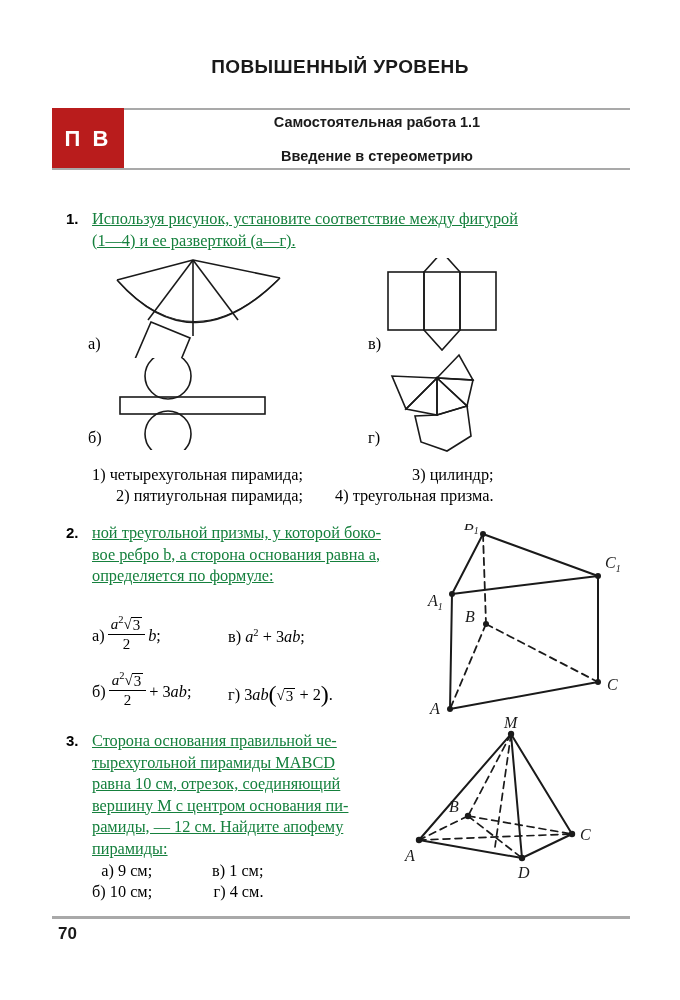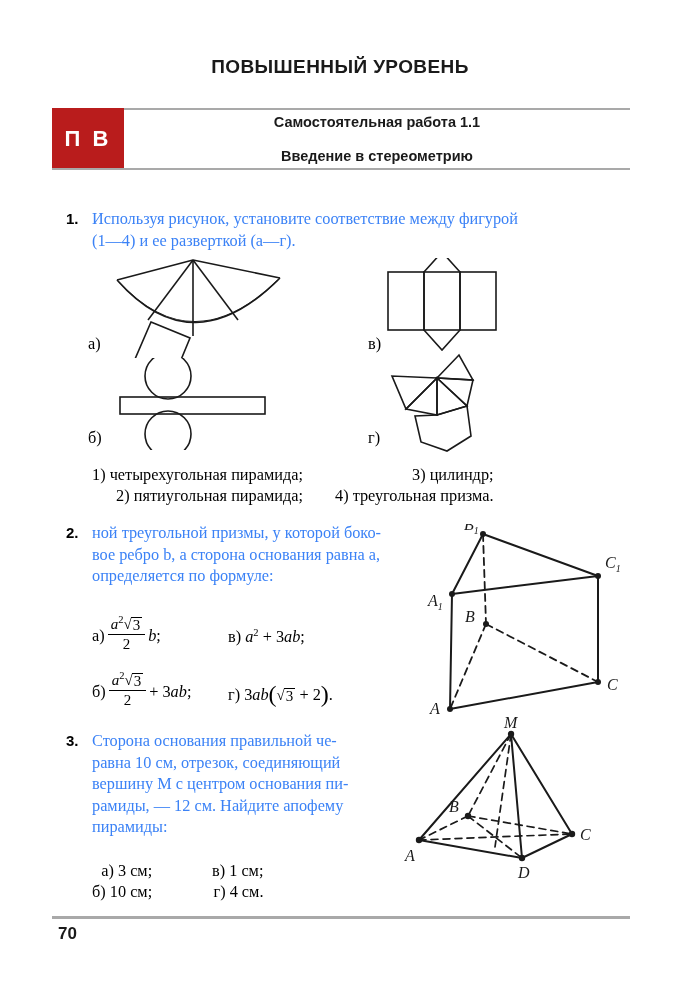--- a/index.html
+++ b/index.html
@@ -100,21 +100,22 @@
     position: absolute;
     font-family: "Liberation Sans", sans-serif;
     font-weight: bold;
     font-size: 15px;
   }
   .ptext {
     position: absolute;
     font-family: "Liberation Serif", serif;
     font-size: 16.3px;
     line-height: 21.5px;
-    color: #3b82f6;
+    color: #15803d;
+    text-decoration: underline;
   }
 
   .it { font-style: italic; }
 
   
   #p1-stem { left: 92px; top: 208px; width: 542px; }
   #p1-num  { left: 66px; top: 210px; }
 
   .fig-label {
     position: absolute;
@@ -385,28 +386,29 @@
         <text x="45" y="98">B</text>
         <text x="187" y="166">C</text>
         <text x="10" y="190">A</text>
       </g>
     </svg>
   </div>
 
   <div class="problem-num" id="p3-num">3.</div>
   <div class="ptext" id="p3-stem">
     <div>Сторона основания правильной че-</div>
+    <div>тырехугольной пирамиды MABCD</div>
     <div>равна 10 см, отрезок, соединяющий</div>
     <div>вершину M с центром основания пи-</div>
     <div>рамиды, — 12 см. Найдите апофему</div>
     <div>пирамиды:</div>
   </div>
 
   <div class="opt-list" style="left:92px; top:860px;">
-    <div>а) 3 см;</div>
+    <div>а) 9 см;</div>
     <div>б) 10 см;</div>
   </div>
   <div class="opt-list" style="left:212px; top:860px;">
     <div>в) 1 см;</div>
     <div>г) 4 см.</div>
   </div>
 
   <div class="fig" style="left:394px; top:716px;">
     <svg width="250" height="188" viewBox="0 0 250 188" fill="none" stroke="#1a1a1a">
 

